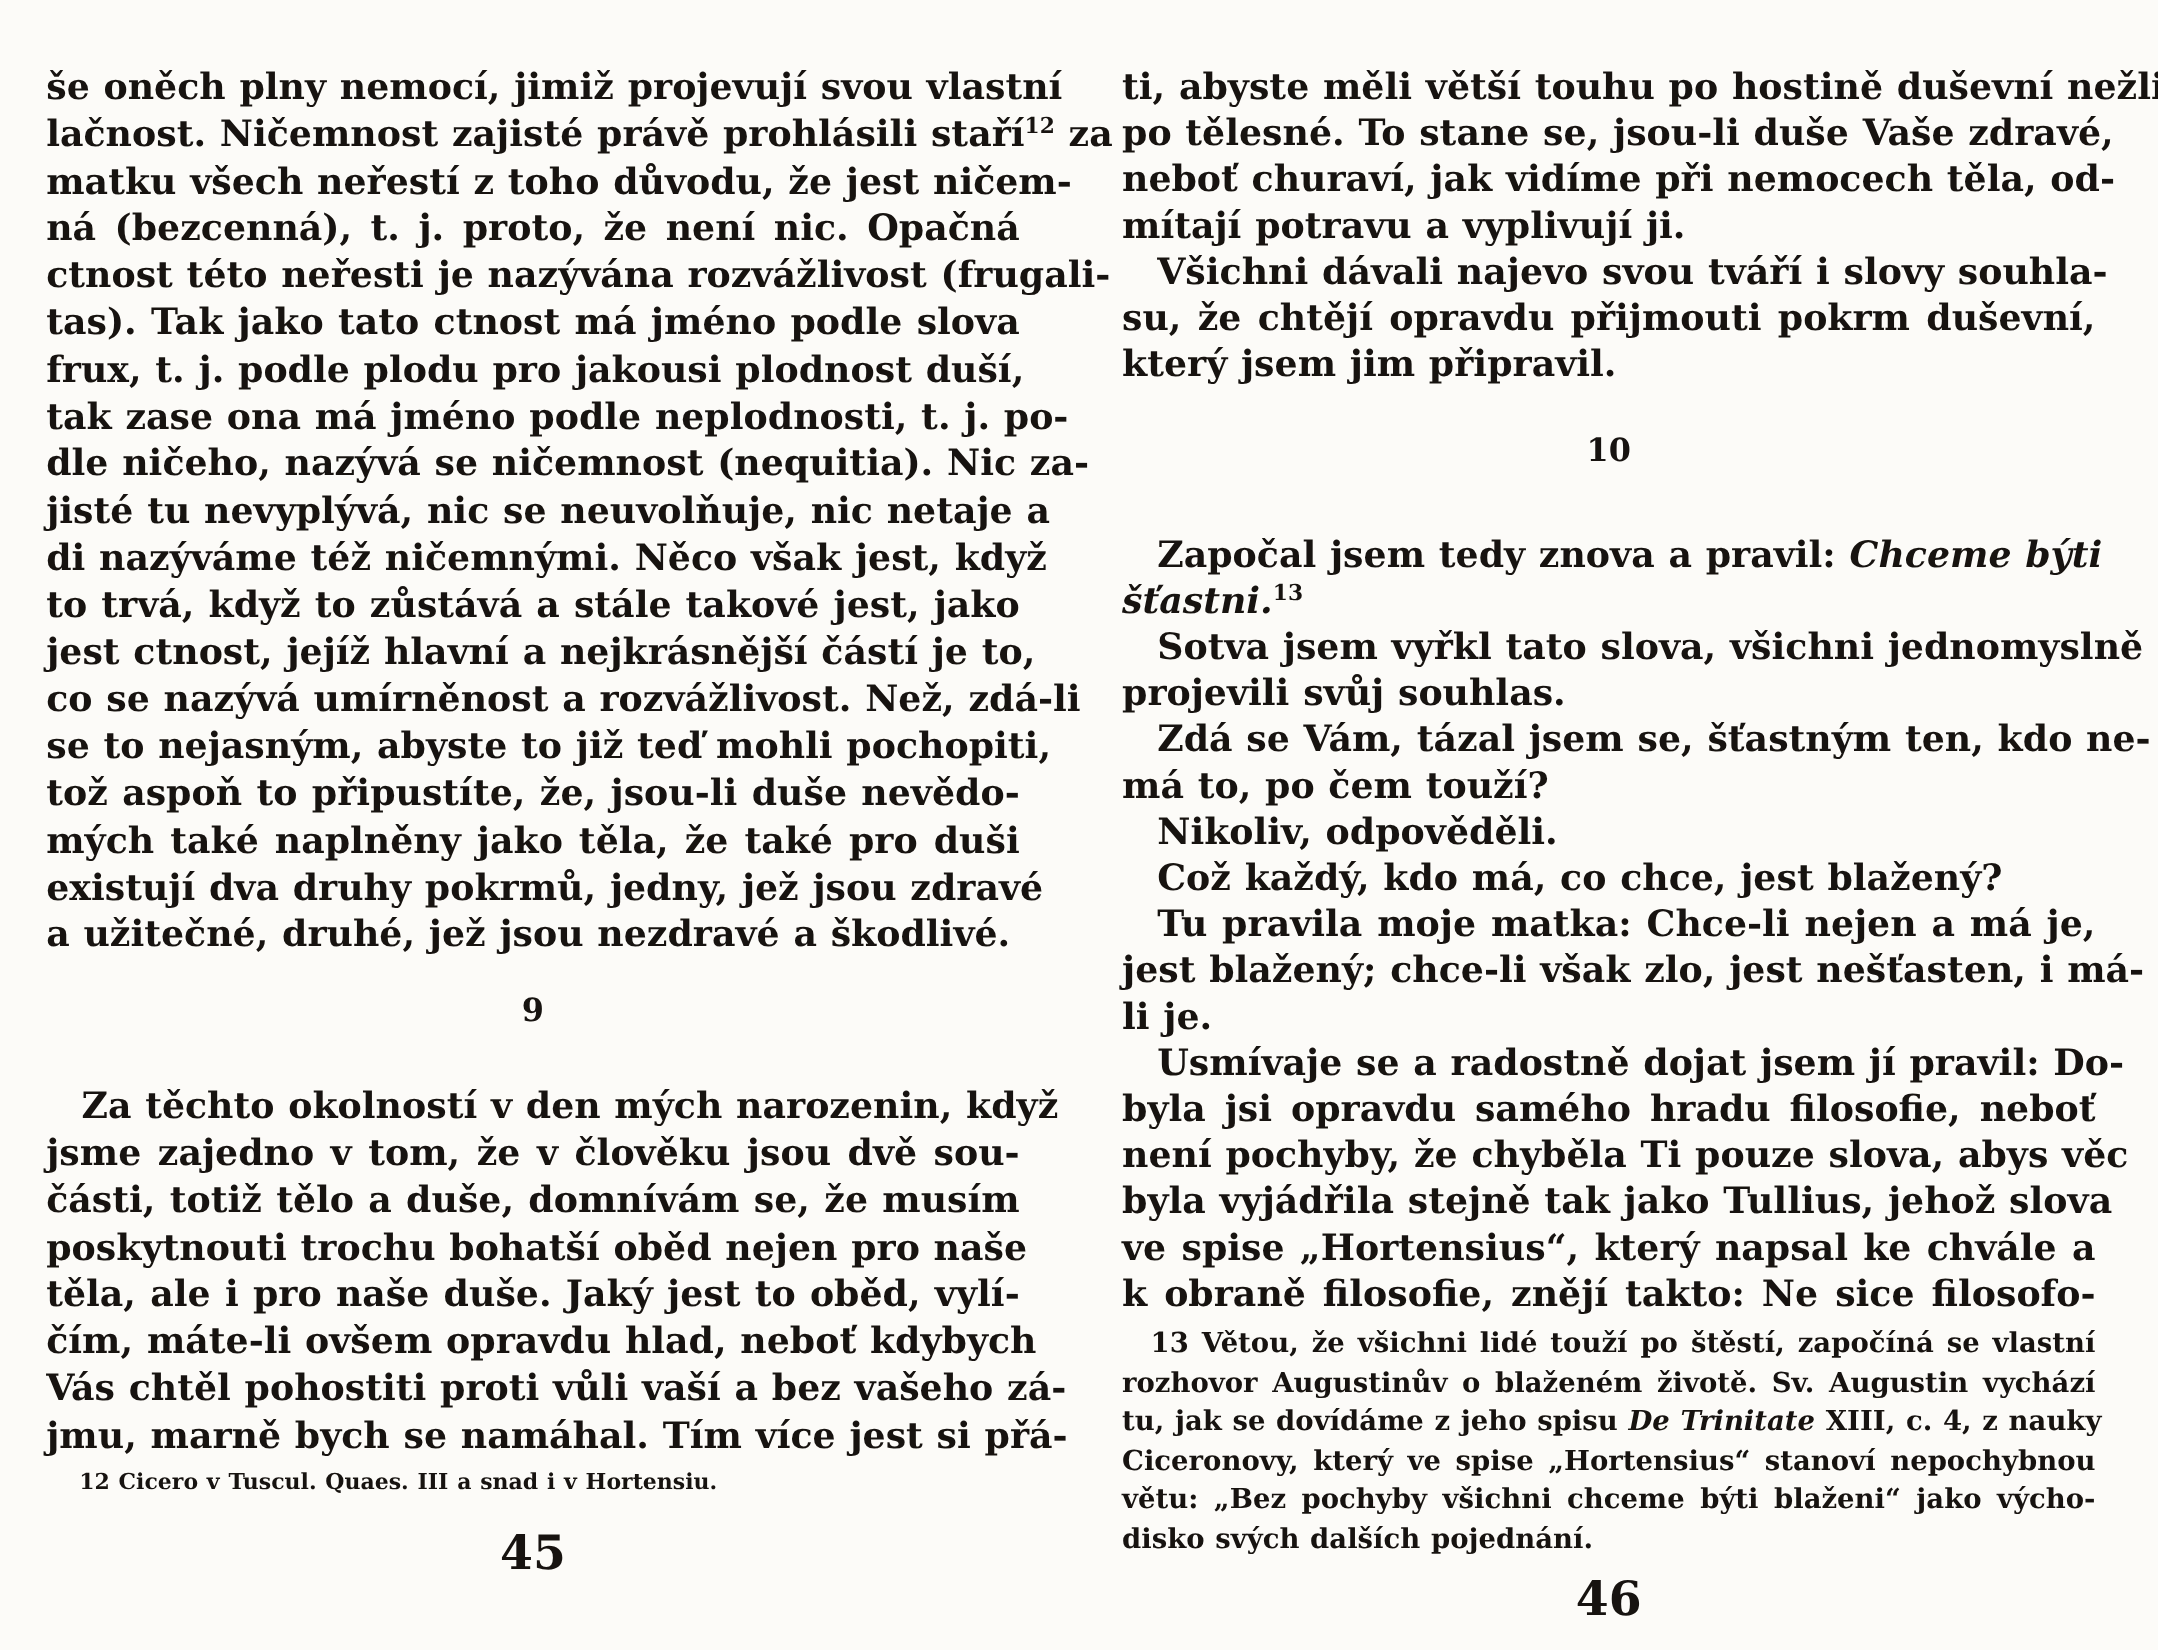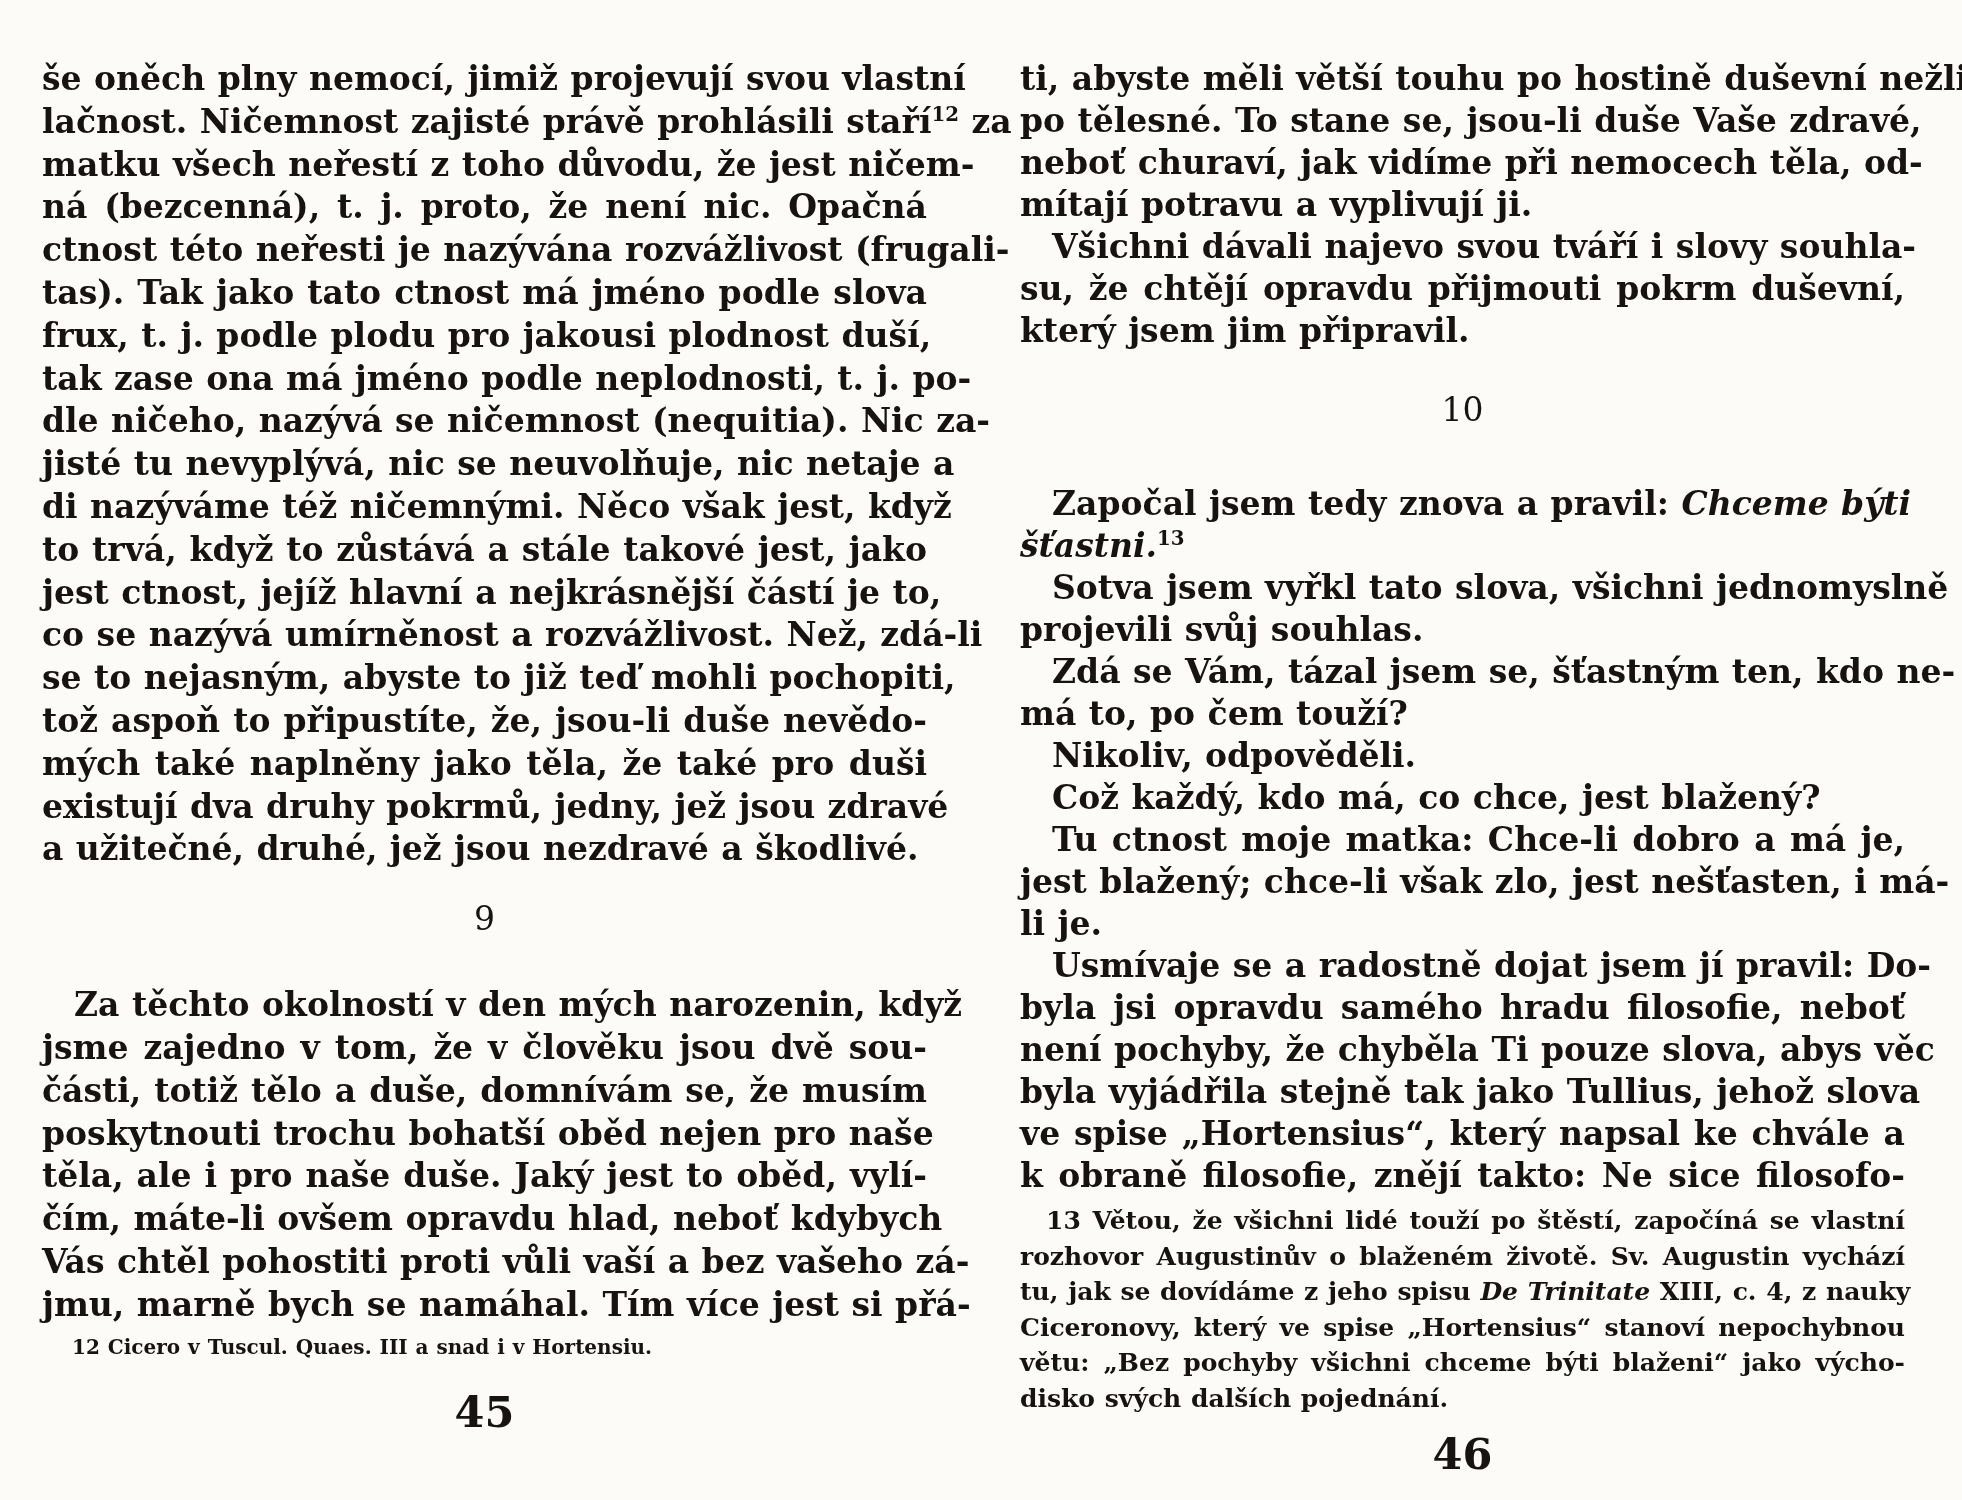--- a/index.html
+++ b/index.html
@@ -52,22 +52,22 @@
     font-size: 25px;
     line-height: 35.6px;
     height: 35.6px;
   }
   #right-col .line.fn.indent { text-indent: 26px; }
   #right-col .fn-first { margin-top: 6px; }
 
   .heading {
     text-align: right;
     text-align-last: center;
-    font-size: 33px;
-    font-weight: 400;
+    font-size: 29px;
+    font-weight: 700;
     line-height: 43px;
   }
   #left-col  .heading { margin: 26px 0 44px 0; }
   #right-col .heading { margin: 36px 0 52px 0; }
 
   .page-number {
     text-align: center;
     font-size: 43px;
     font-weight: 700;
     line-height: 42px;
@@ -133,21 +133,21 @@
         <div class="line endline"><span>který jsem jim připravil.</span></div>
         <div class="heading">10</div>
         <div class="line indent"><span>Započal jsem tedy znova a pravil: </span><span class="it">Chceme býti</span></div>
         <div class="line endline"><span class="it">šťastni.</span><span class="sup">13</span></div>
         <div class="line indent"><span>Sotva jsem vyřkl tato slova, všichni jednomyslně</span></div>
         <div class="line endline"><span>projevili svůj souhlas.</span></div>
         <div class="line indent"><span>Zdá se Vám, tázal jsem se, šťastným ten, kdo ne-</span></div>
         <div class="line endline"><span>má to, po čem touží?</span></div>
         <div class="line indent endline"><span>Nikoliv, odpověděli.</span></div>
         <div class="line indent endline"><span>Což každý, kdo má, co chce, jest blažený?</span></div>
-        <div class="line indent"><span>Tu ctnost moje matka: Chce-li dobro a má je,</span></div>
+        <div class="line indent"><span>Tu pravila moje matka: Chce-li nejen a má je,</span></div>
         <div class="line"><span>jest blažený; chce-li však zlo, jest nešťasten, i má-</span></div>
         <div class="line endline"><span>li je.</span></div>
         <div class="line indent"><span>Usmívaje se a radostně dojat jsem jí pravil: Do-</span></div>
         <div class="line"><span>byla jsi opravdu samého hradu filosofie, neboť</span></div>
         <div class="line"><span>není pochyby, že chyběla Ti pouze slova, abys věc</span></div>
         <div class="line"><span>byla vyjádřila stejně tak jako Tullius, jehož slova</span></div>
         <div class="line"><span>ve spise „Hortensius“, který napsal ke chvále a</span></div>
         <div class="line"><span>k obraně filosofie, znějí takto: Ne sice filosofo-</span></div>
         <div class="line fn fn-first indent"><span>13 Větou, že všichni lidé touží po štěstí, započíná se vlastní</span></div>
         <div class="line fn"><span>rozhovor Augustinův o blaženém životě. Sv. Augustin vychází</span></div>

